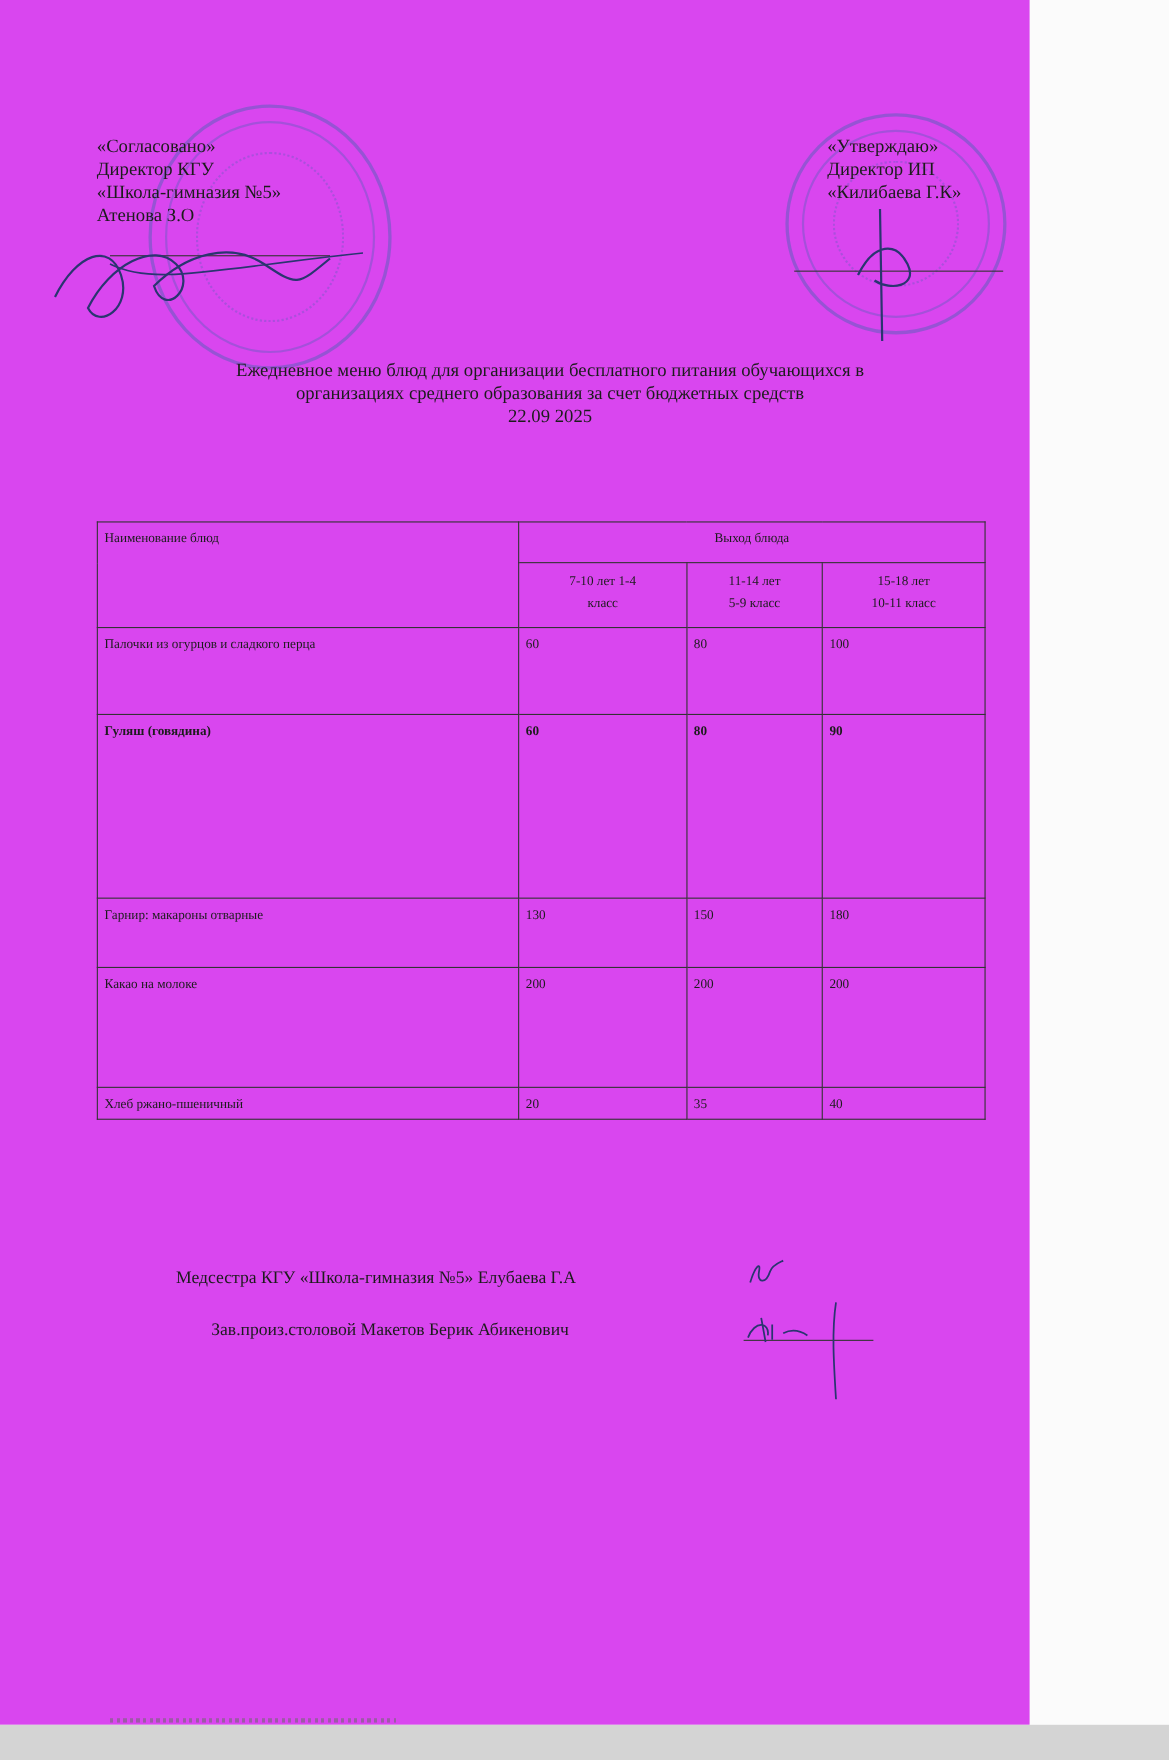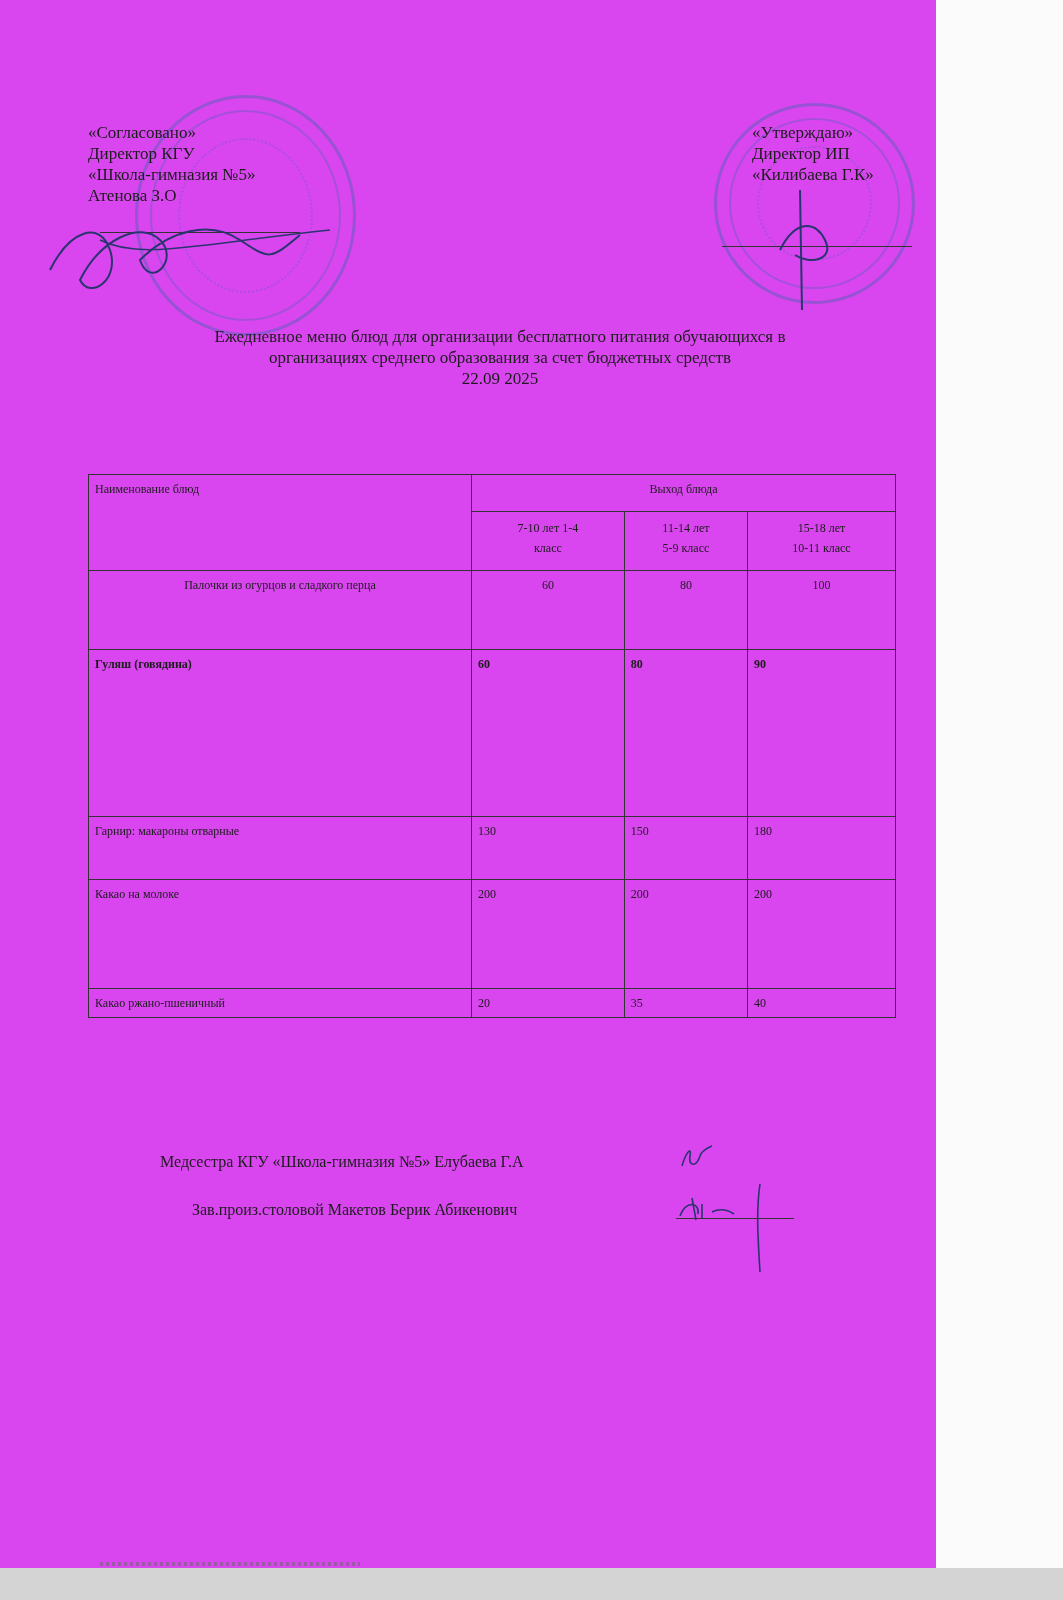--- a/index.html
+++ b/index.html
@@ -34,21 +34,21 @@
   table.menu {
     position: absolute; left: 88px; top: 474px; width: 808px;
     border-collapse: collapse; font-size: 12px; line-height: 20px;
   }
   table.menu th, table.menu td { border: 1px solid #333; vertical-align: top; font-weight: normal; padding: 4px 6px; }
   table.menu th.name-h { text-align: left; width: 370px; }
   table.menu th.group-h { text-align: center; height: 20px; padding: 4px 6px 12px; }
   table.menu th.age-h { text-align: center; padding: 6px 4px 2px; height: 50px; }
   table.menu th.age-h span { display: block; }
   table.menu td { text-align: left; }
-  table.menu tr.r-h-78 td { height: 70px; text-align: center; }
+  table.menu tr.r-h-78 td { height: 70px; }
   table.menu tr.r-h-166 td { height: 158px; font-weight: bold; }
   table.menu tr.r-h-62 td { height: 54px; }
   table.menu tr.r-h-108 td { height: 100px; margin-top: 22px; }
   table.menu tr.r-h-28 td { height: 20px; }
 
   .footer { position: absolute; font-family: Liberation Serif, serif; font-size: 16px; line-height: 20px; white-space: nowrap; }
   .footer-nurse { left: 160px; top: 1152px; }
   .footer-chef { left: 192px; top: 1200px; }
 </style>
 </head>
@@ -127,21 +127,21 @@
         <td>150</td>
         <td>180</td>
       </tr>
       <tr class="r-h-108">
         <td>Какао на молоке</td>
         <td>200</td>
         <td>200</td>
         <td>200</td>
       </tr>
       <tr class="r-h-28">
-        <td>Какао ржано-пшеничный</td>
+        <td>Хлеб ржано-пшеничный</td>
         <td>20</td>
         <td>35</td>
         <td>40</td>
       </tr>
     </tbody>
   </table>
 
   <div class="footer footer-nurse">Медсестра КГУ «Школа-гимназия №5» Елубаева Г.А</div>
   <svg class="signature" style="left:678px; top:1142px;" width="36" height="28" viewBox="0 0 36 28">
     <path d="M4 24 C 8 10, 14 4, 12 14 S 18 26, 22 14 C 24 8, 30 6, 34 4" fill="none" stroke="#2a3570" stroke-width="1.6"></path>

